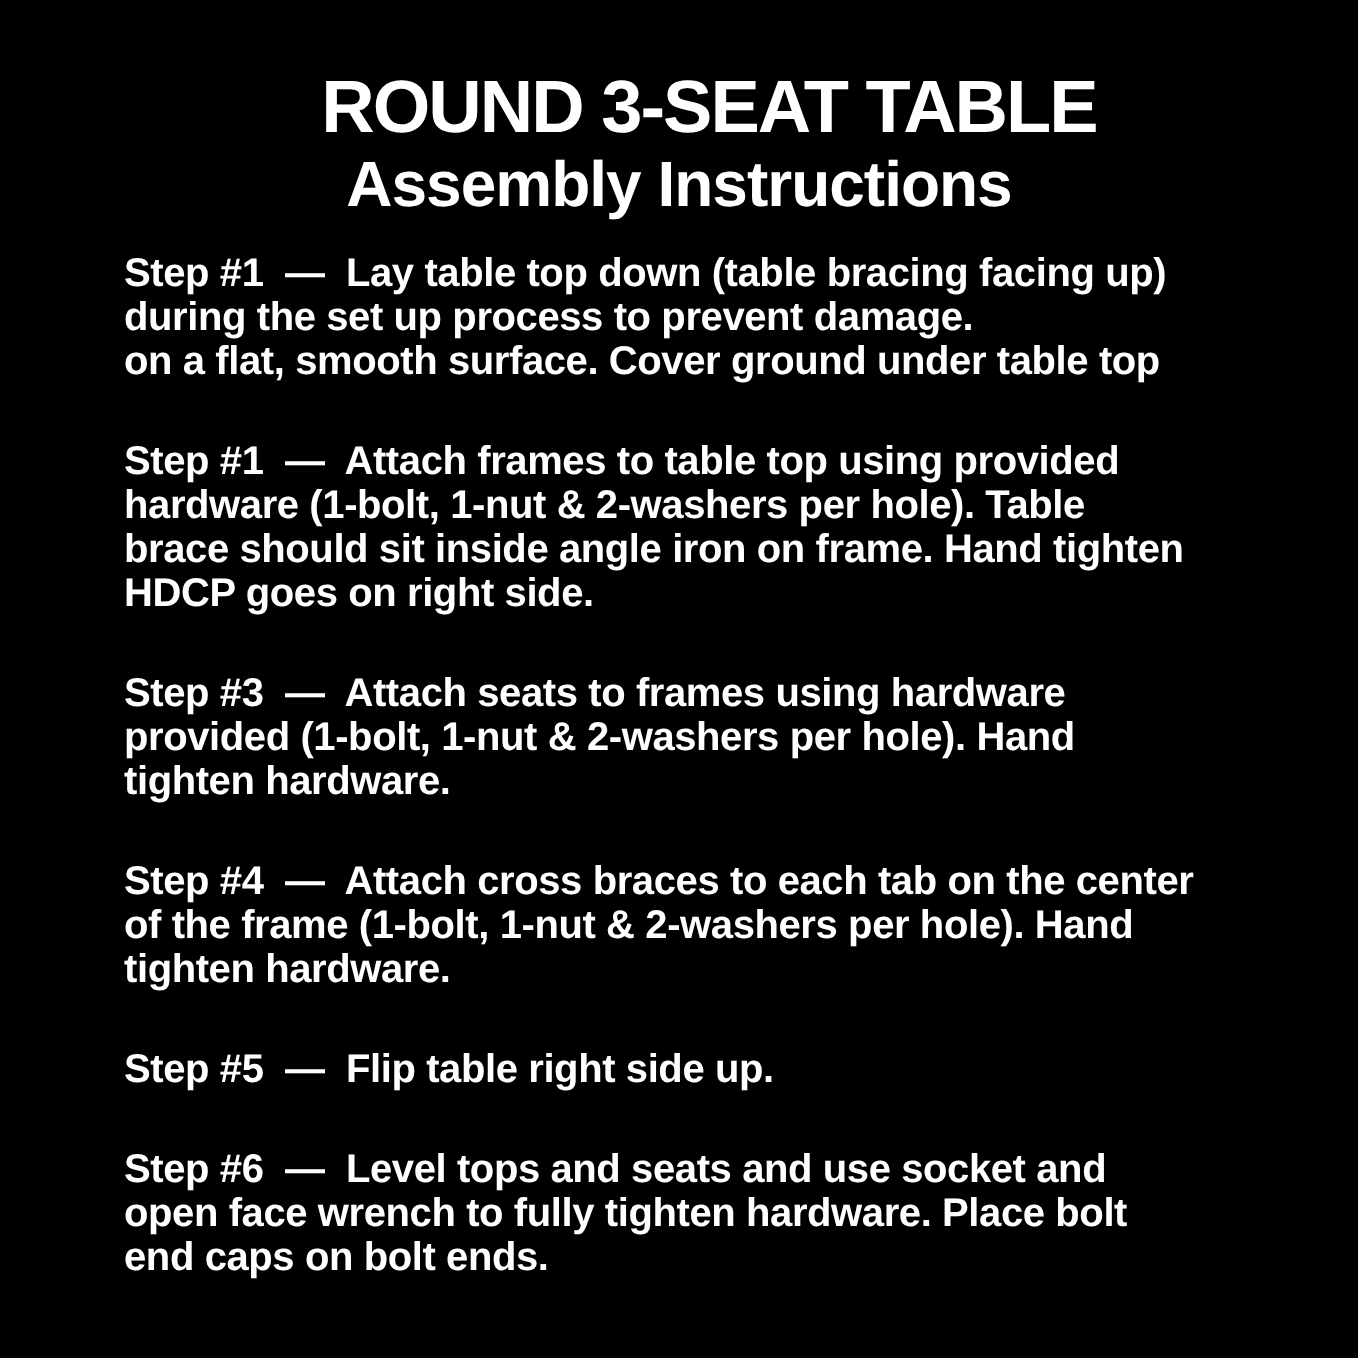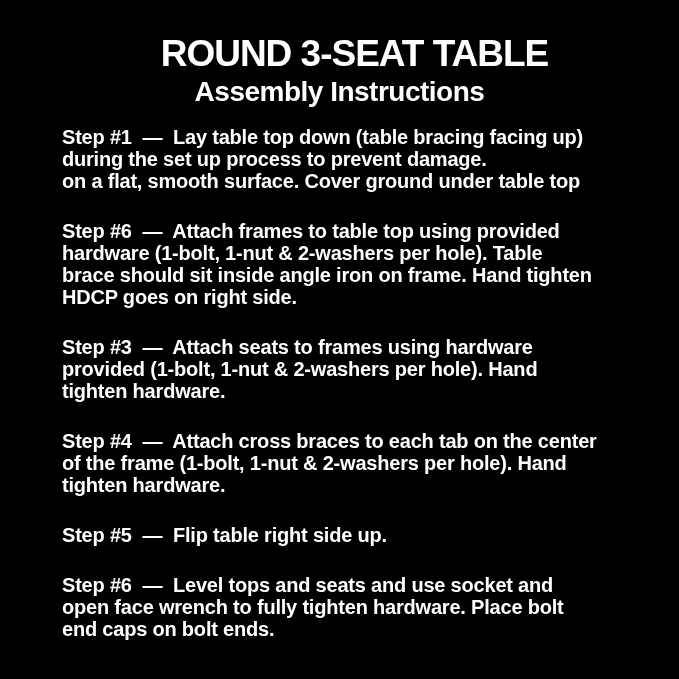--- a/index.html
+++ b/index.html
@@ -23,21 +23,21 @@
     padding-top: 33px;
   }
   .title {
     font-size: 37px;
     line-height: 42px;
     letter-spacing: -1px;
     margin: 0;
     padding-left: 30px;
   }
   .subtitle {
-    font-size: 28px;
+    font-size: 32px;
     line-height: 30px;
     letter-spacing: -0.5px;
     margin: 2px 0 0 0;
   }
   .steps {
     padding: 19px 20px 0 62px;
   }
   .step {
     margin: 0 0 28px 0;
     font-size: 20px;
@@ -60,21 +60,21 @@
 
   <div class="steps">
 
     <div class="step">
       <div class="line">Step #1  —  Lay table top down (table bracing facing up)</div>
       <div class="line">during the set up process to prevent damage.</div>
       <div class="line">on a flat, smooth surface. Cover ground under table top</div>
     </div>
 
     <div class="step">
-      <div class="line">Step #6  —  Attach frames to table top using provided</div>
+      <div class="line">Step #1  —  Attach frames to table top using provided</div>
       <div class="line">hardware (1-bolt, 1-nut &amp; 2-washers per hole). Table</div>
       <div class="line">brace should sit inside angle iron on frame. Hand tighten</div>
       <div class="line">HDCP goes on right side.</div>
     </div>
 
     <div class="step">
       <div class="line">Step #3  —  Attach seats to frames using hardware</div>
       <div class="line">provided (1-bolt, 1-nut &amp; 2-washers per hole). Hand</div>
       <div class="line">tighten hardware.</div>
     </div>

